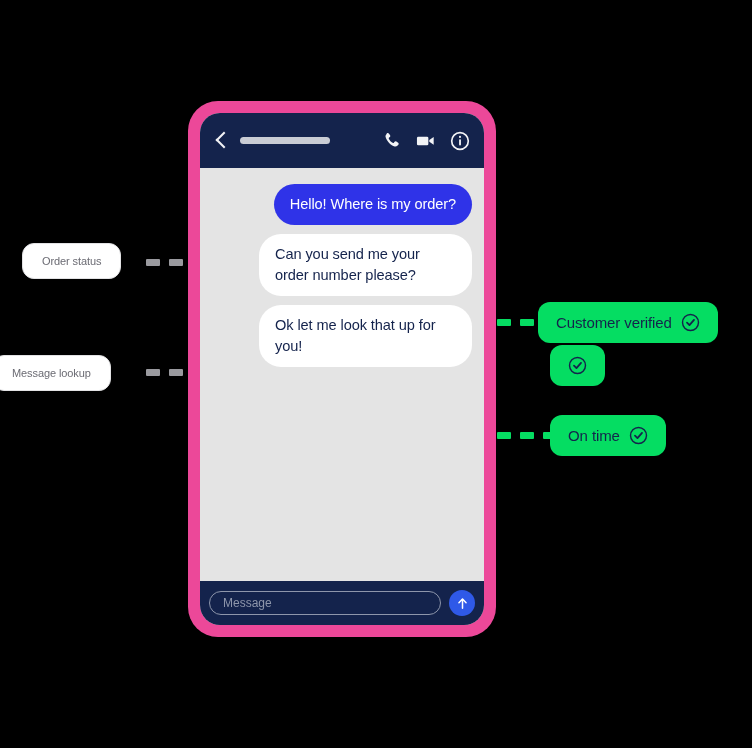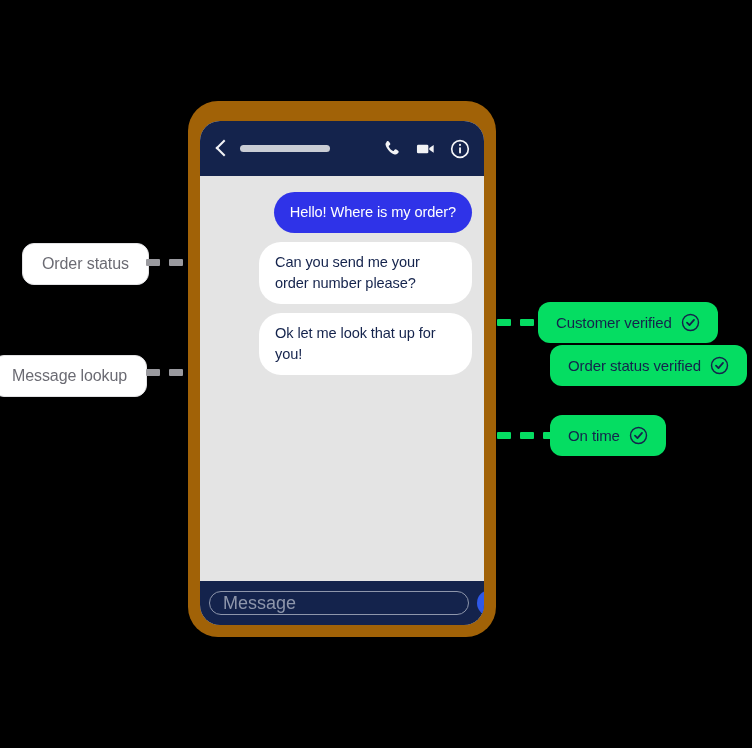--- a/index.html
+++ b/index.html
@@ -16,24 +16,24 @@
     -webkit-font-smoothing: antialiased;
   }
 
   
   .phone-frame {
     position: absolute;
     left: 188px;
     top: 101px;
     width: 308px;
     height: 536px;
-    background: #a16207;
+    background: #ec4899;
     border-radius: 30px;
     box-sizing: border-box;
-    padding: 20px 12px 12px 12px;
+    padding: 12px 12px 12px 12px;
   }
   .phone-screen {
     position: relative;
     width: 100%;
     height: 100%;
     border-radius: 20px;
     overflow: hidden;
     background: #e4e4e4;
     display: flex;
     flex-direction: column;
@@ -133,21 +133,21 @@
     box-sizing: border-box;
   }
   .msg-input {
     flex: 1 1 auto;
     height: 24px;
     border: 1.3px solid #8e96ab;
     border-radius: 13px;
     background: transparent;
     color: #aab1c2;
     font-family: "Liberation Sans", sans-serif;
-    font-size: 18px;
+    font-size: 12px;
     padding: 0 13px;
     outline: none;
     box-sizing: border-box;
   }
   .msg-input::placeholder { color: #8e96ab; opacity: 1; }
   .send-btn {
     flex: 0 0 auto;
     width: 26px;
     height: 26px;
     border-radius: 50%;
@@ -167,21 +167,21 @@
     align-items: center;
     gap: 9px;
     box-sizing: border-box;
     white-space: nowrap;
   }
   .pill-left {
     background: #ffffff;
     border: 1.2px solid #e2e2e4;
     border-radius: 12px;
     color: #6b6b73;
-    font-size: 16px;
+    font-size: 11px;
     padding: 11px 19px;
     letter-spacing: -0.1px;
   }
   .pill-green {
     background: #05dd62;
     border-radius: 12px;
     color: #14234c;
     font-size: 15px;
     padding: 11px 18px;
     letter-spacing: -0.1px;
@@ -255,21 +255,20 @@
   <span>Customer verified</span>
   <span>
     <svg width="19" height="19" viewBox="0 0 20 20" fill="none" style="display:block">
       <circle cx="10" cy="10" r="8.4" stroke="#14234c" stroke-width="1.5"></circle>
       <path d="M6.3 10.2 L8.9 12.7 L13.7 7.3" stroke="#14234c" stroke-width="1.9" stroke-linecap="round" stroke-linejoin="round" fill="none"></path>
     </svg>
   </span>
 </div>
 
 <div class="pill pill-green" id="pill-order-status-verified">
-  <span>Order status verified</span>
   <span>
     <svg width="19" height="19" viewBox="0 0 20 20" fill="none" style="display:block">
       <circle cx="10" cy="10" r="8.4" stroke="#14234c" stroke-width="1.5"></circle>
       <path d="M6.3 10.2 L8.9 12.7 L13.7 7.3" stroke="#14234c" stroke-width="1.9" stroke-linecap="round" stroke-linejoin="round" fill="none"></path>
     </svg>
   </span>
 </div>
 
 <div class="pill pill-green" id="pill-on-time">
   <span>On time</span>

